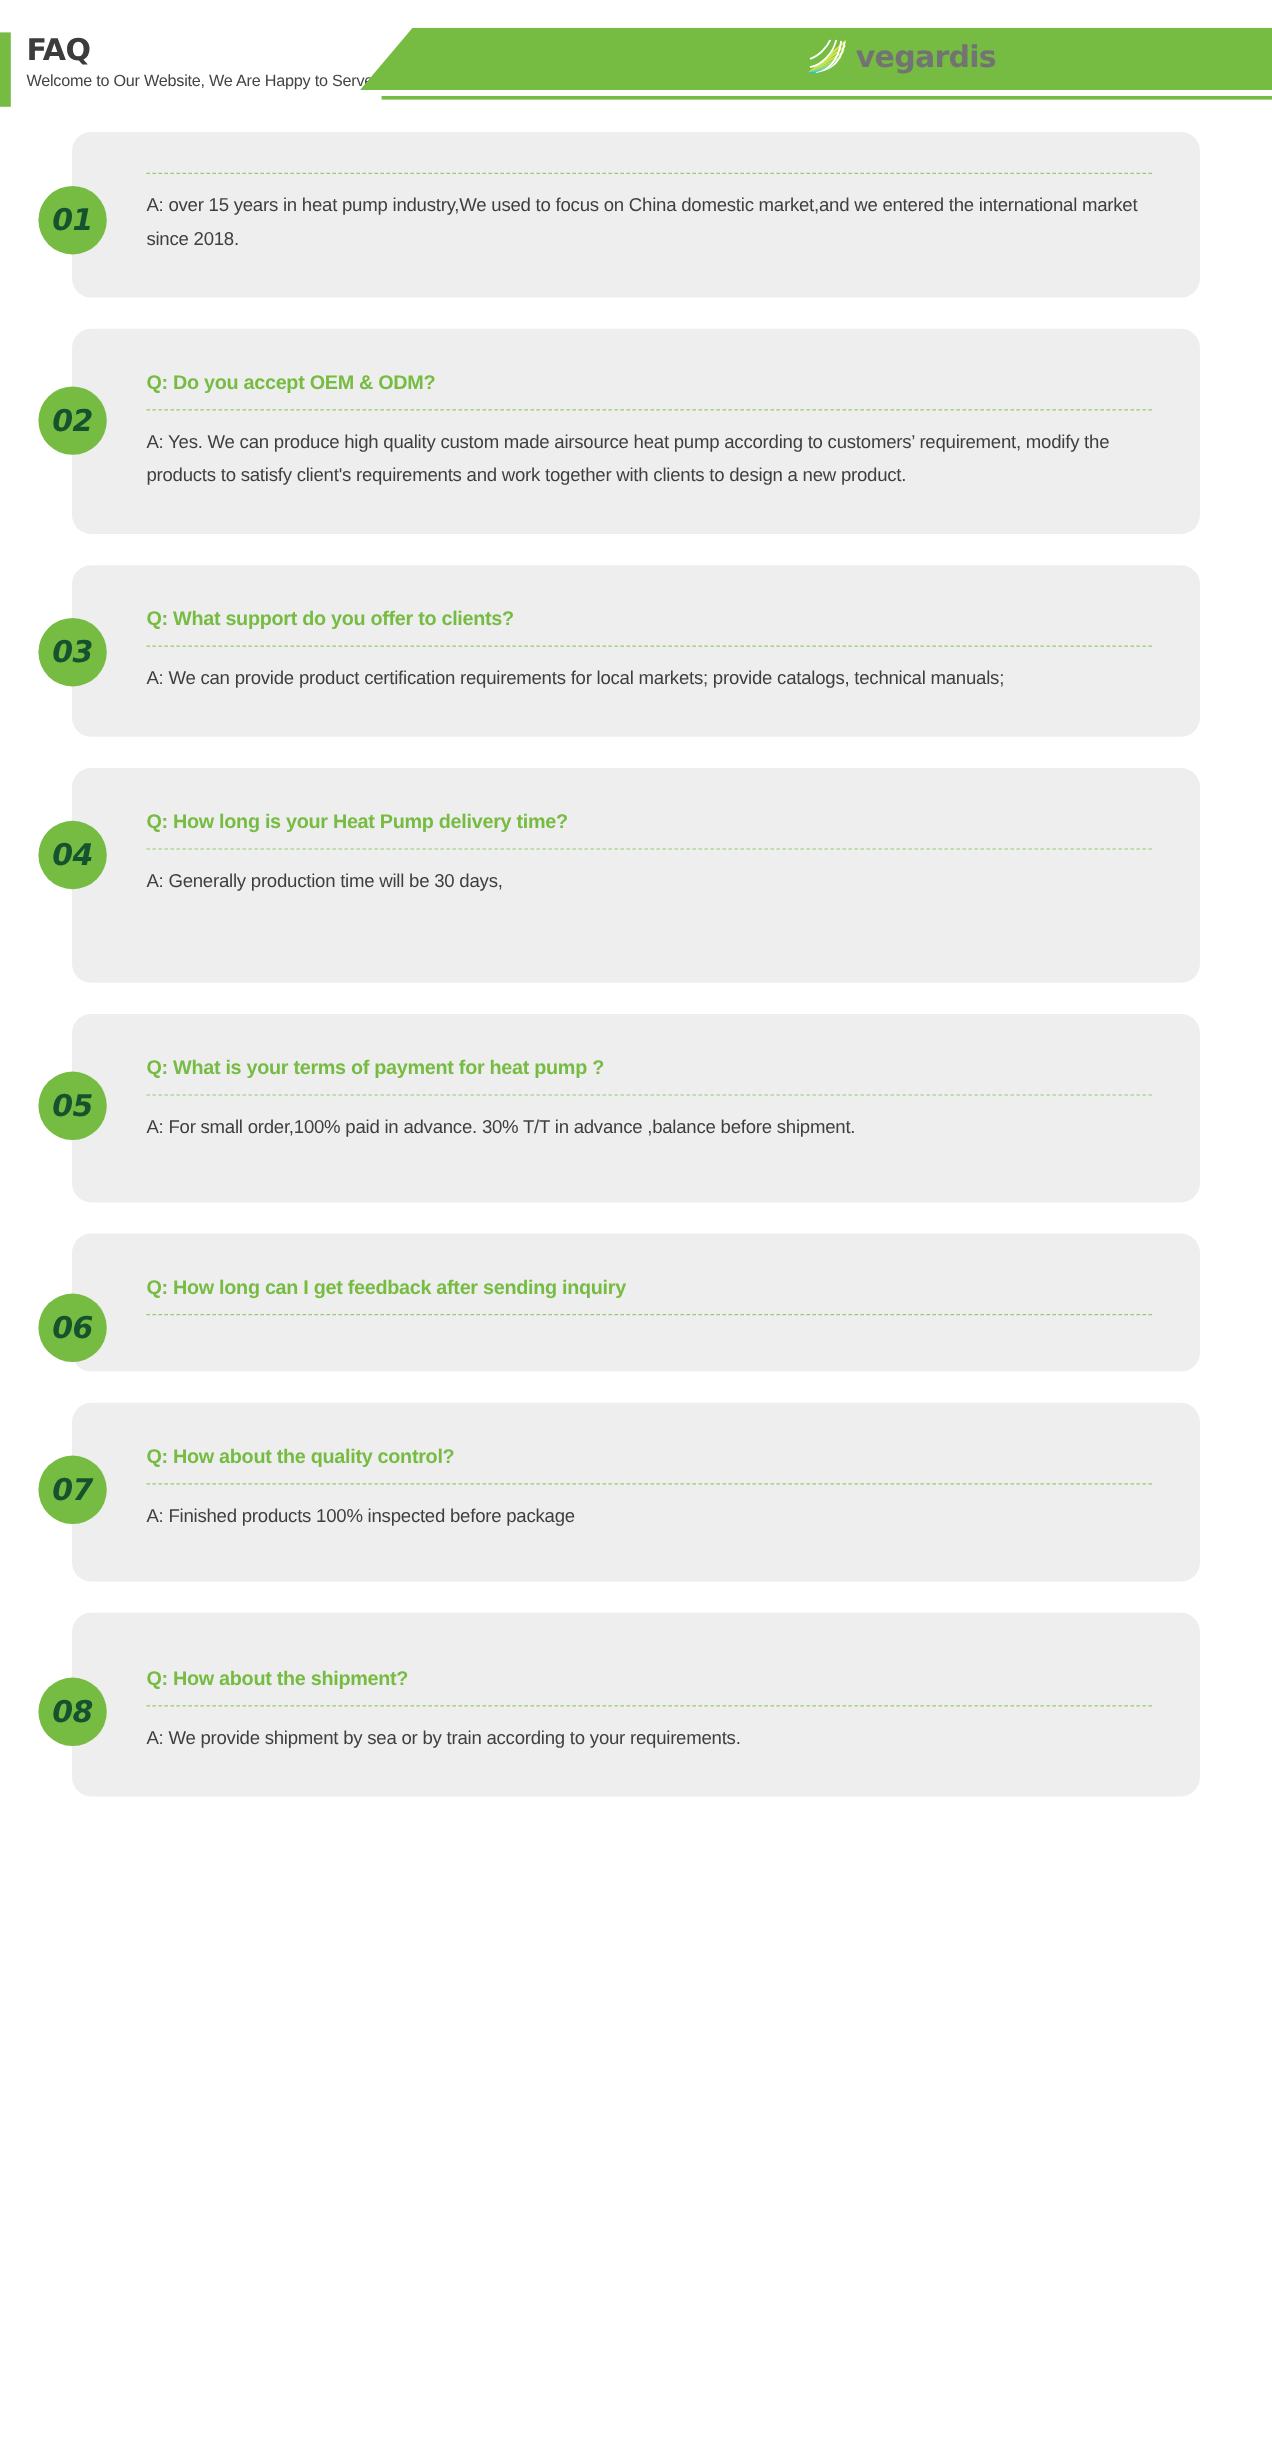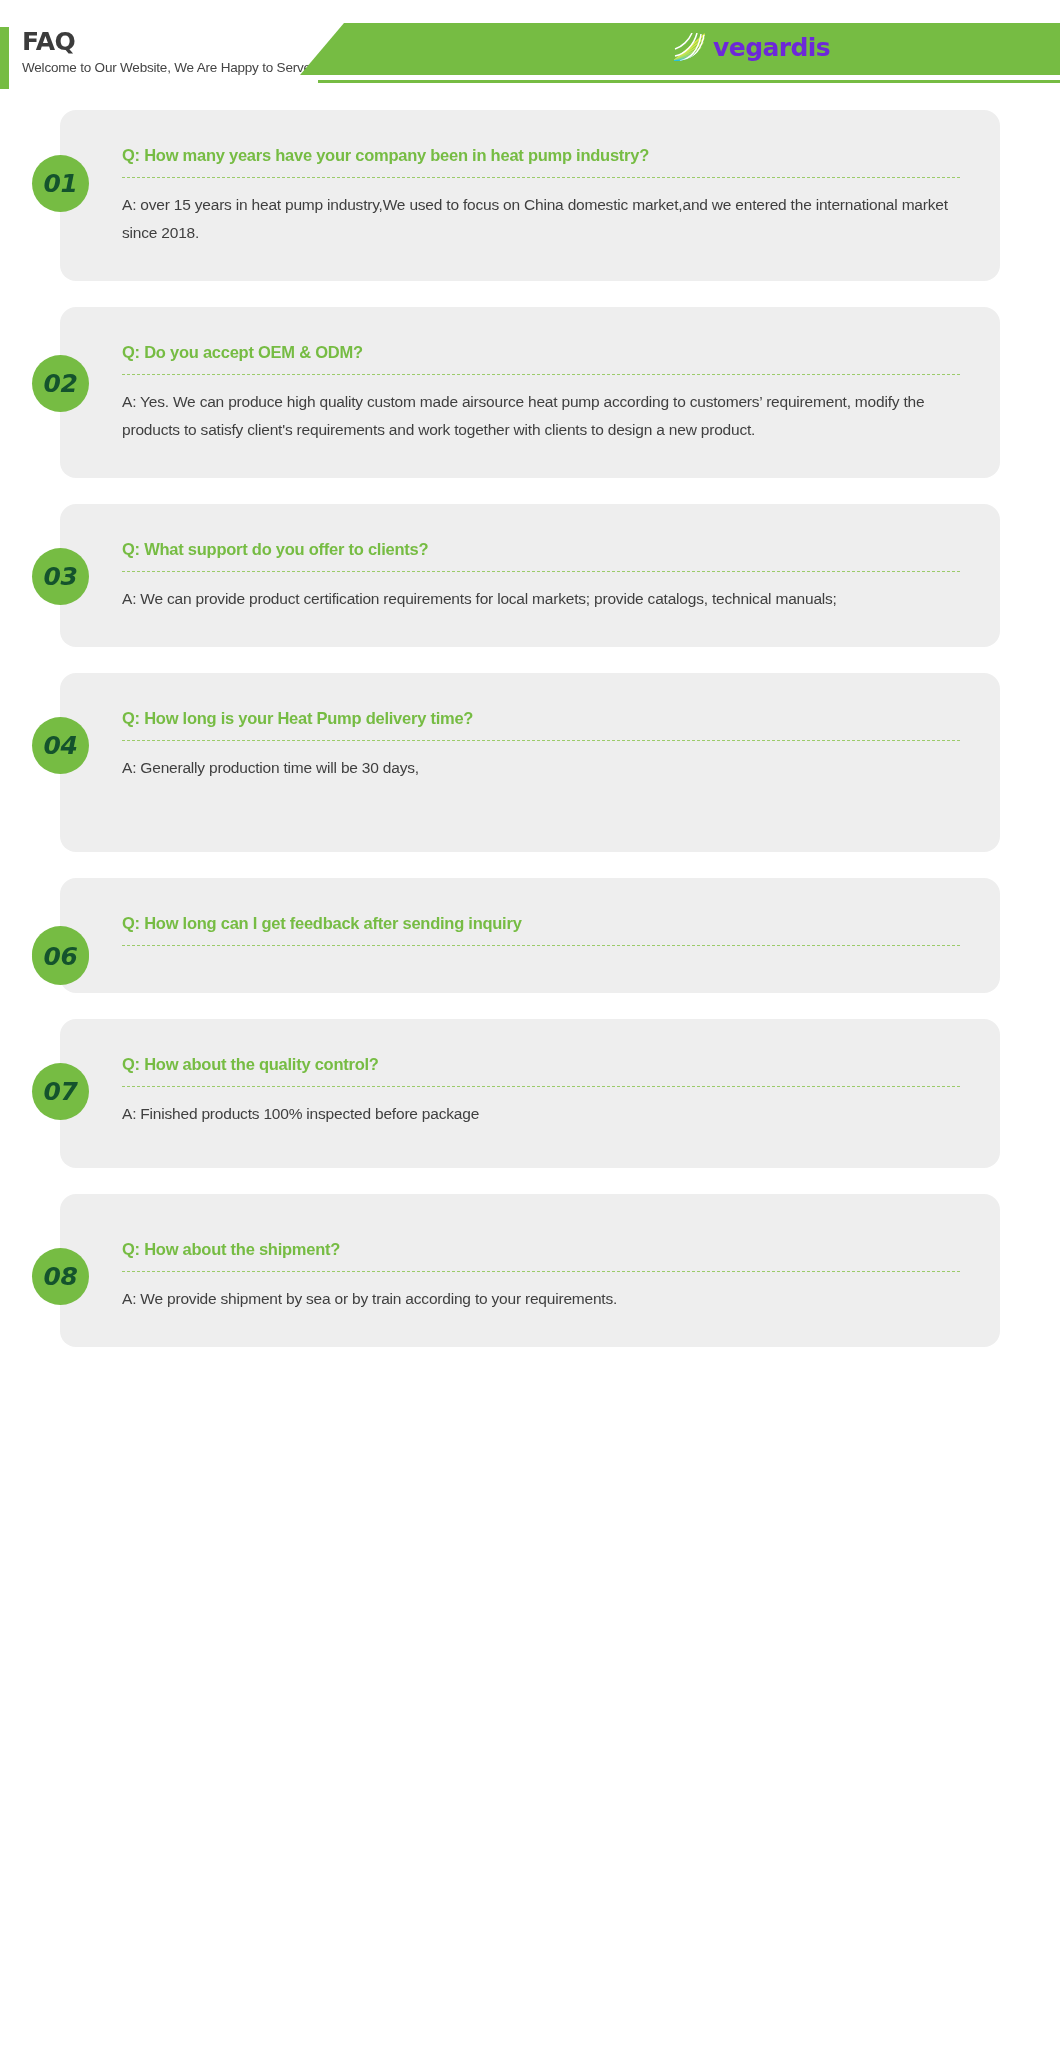--- a/index.html
+++ b/index.html
@@ -87,21 +87,21 @@
     align-items: center;
     gap: 7px;
   }
 
   .logo-mark { width: 34px; height: 30px; display: block; }
 
   .logo-text {
     font-family: "DejaVu Sans", sans-serif;
     font-size: 25px;
     font-weight: bold;
-    color: #6d28d9;
+    color: #737373;
     letter-spacing: -0.6px;
     line-height: 27px;
   }
 
   
   .faq-list {
     position: relative;
     padding: 0 0 40px 0;
   }
 
@@ -209,21 +209,20 @@
       </svg>
       <div class="logo-text">vegardis</div>
     </div>
   </div>
 
   <div class="faq-list">
 
     <div class="faq-item">
       <div class="faq-badge" style="top:45px;">01</div>
       <div class="faq-card">
-        <div class="faq-question">Q: How many years have your company been in heat pump industry?</div>
         <hr class="faq-divider">
         <div class="faq-answer">A: over 15 years in heat pump industry,We used to focus on China domestic market,and we entered the international market since 2018.</div>
       </div>
     </div>
 
     <div class="faq-item">
       <div class="faq-badge" style="top:48px;">02</div>
       <div class="faq-card">
         <div class="faq-question">Q: Do you accept OEM &amp; ODM?</div>
         <hr class="faq-divider">
@@ -244,20 +243,25 @@
       <div class="faq-badge" style="top:44px;">04</div>
       <div class="faq-card" style="padding-bottom:70px;">
         <div class="faq-question">Q: How long is your Heat Pump delivery time?</div>
         <hr class="faq-divider">
         <div class="faq-answer">A: Generally production time will be 30 days,</div>
       </div>
     </div>
 
     <div class="faq-item">
       <div class="faq-badge" style="top:48px;">05</div>
+      <div class="faq-card" style="padding-bottom:48px;">
+        <div class="faq-question">Q: What is your terms of payment for heat pump ?</div>
+        <hr class="faq-divider">
+        <div class="faq-answer">A: For small order,100% paid in advance. 30% T/T in advance ,balance before shipment.</div>
+      </div>
     </div>
 
     <div class="faq-item">
       <div class="faq-badge" style="top:50px;text-align:right;">06</div>
       <div class="faq-card">
         <div class="faq-question">Q: How long can I get feedback after sending inquiry</div>
         <hr class="faq-divider">
       </div>
     </div>
 

